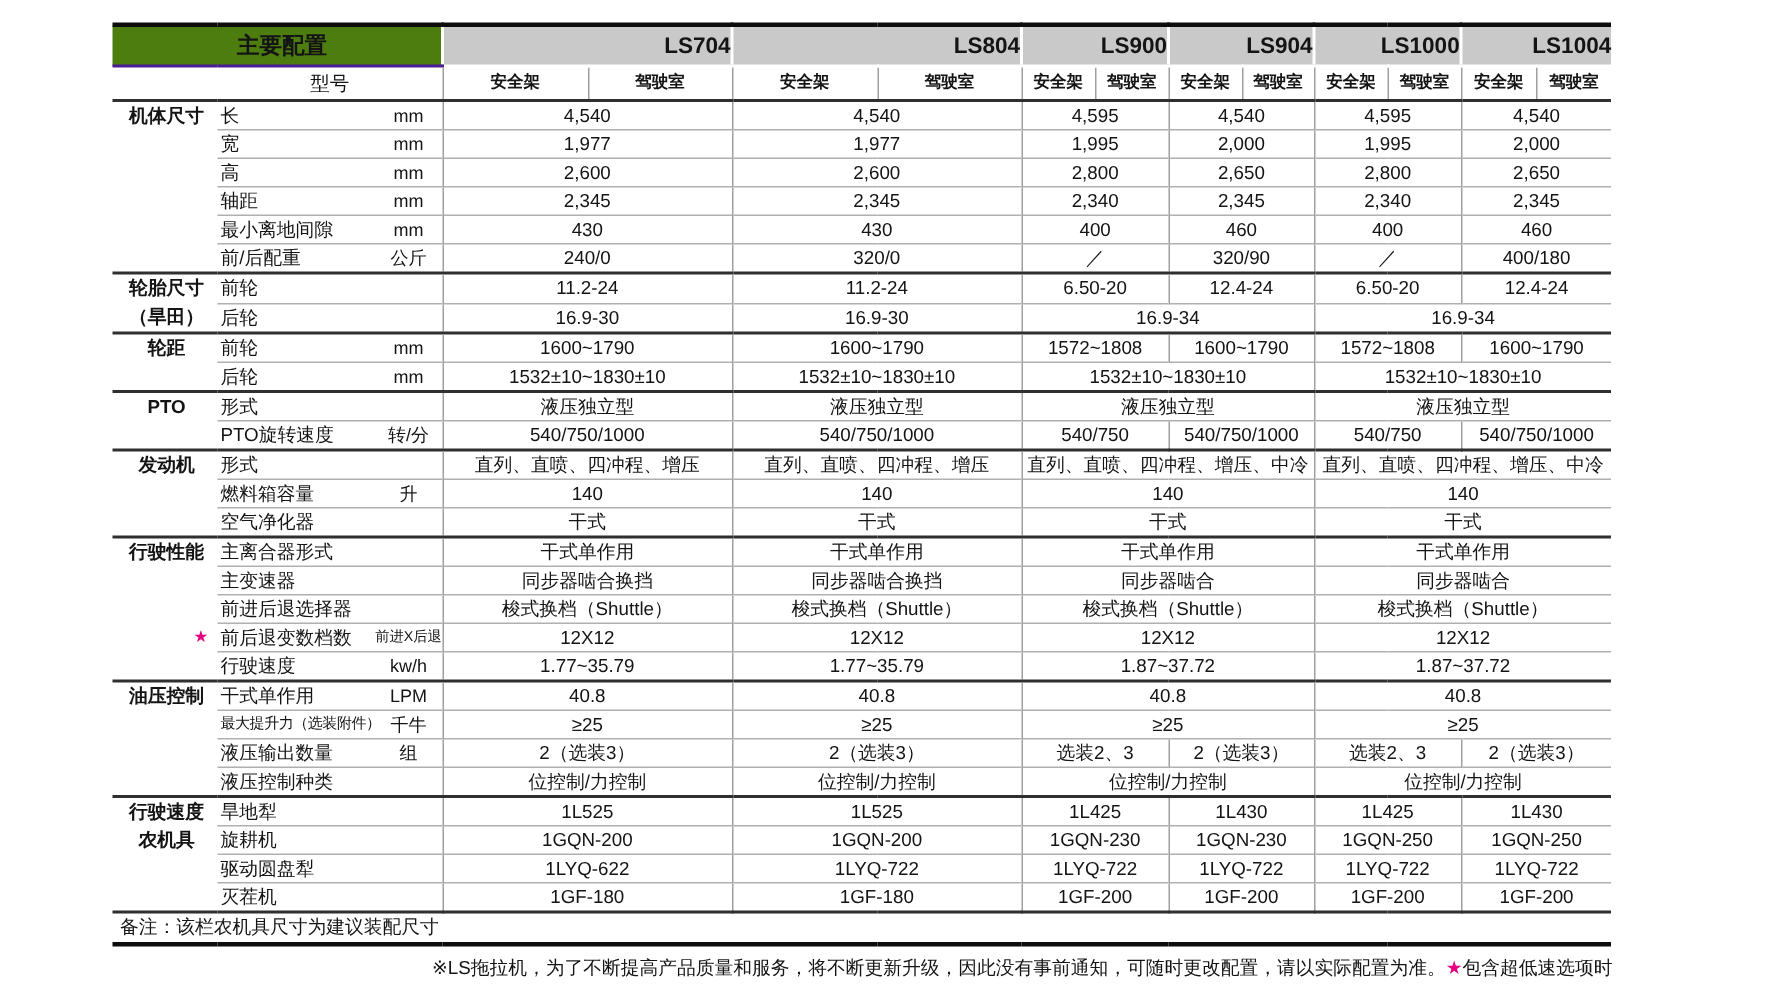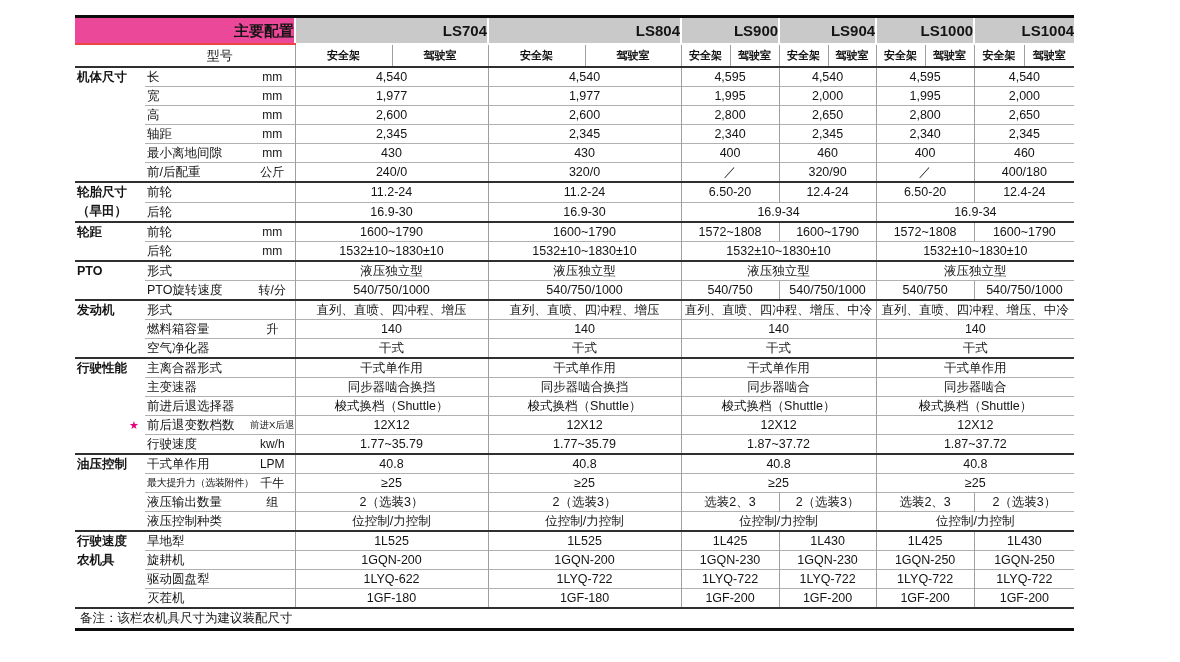--- a/index.html
+++ b/index.html
@@ -3,30 +3,30 @@
 <meta charset="utf-8">
 <style>
   html,body{margin:0;padding:0;background:#fff;}
   .page{position:relative;width:1180px;height:662px;background:#fff;overflow:hidden;
         font-family:"Liberation Sans","DejaVu Sans",sans-serif;color:#141414;}
   .tablewrap{position:absolute;left:75px;top:15px;width:1000px;}
   table{border-collapse:collapse;table-layout:fixed;width:999px;
         border-top:3px solid #0d0d0d;border-bottom:3px solid #0d0d0d;}
   td{padding:0;margin:0;white-space:nowrap;overflow:visible;}
   
-  .h-title{background:#ec4899;font-size:15px;font-weight:bold;text-align:right;
-           padding-left:7px;height:25px;line-height:25px;border-bottom:2px solid #ef4444;}
+  .h-title{background:#4d7c0f;font-size:15px;font-weight:bold;text-align:center;
+           padding-left:7px;height:25px;line-height:25px;border-bottom:2px solid #4c1d95;}
   .h-model{background:#c9c9c9;font-size:15px;font-weight:bold;text-align:right;
            height:25px;line-height:25px;border-left:2px solid #fff;border-bottom:2px solid #fff;}
   
   .sh-model{font-size:13px;text-align:center;height:21px;line-height:21px;padding-left:70px;margin-top:44px;}
   .sh-frame{font-size:11px;font-weight:bold;text-align:center;height:21px;line-height:21px;
             border-left:1px solid #a0a0a0;}
   
-  td.cat{font-size:12.5px;font-weight:bold;text-align:left;vertical-align:top;
+  td.cat{font-size:12.5px;font-weight:bold;text-align:center;vertical-align:top;
          line-height:19px;white-space:pre-line;padding-left:2px;}
   td.lbl{font-size:12.5px;text-align:left;height:18px;line-height:18px;position:relative;padding-left:2px;}
   td.lbl.small{font-size:10px;letter-spacing:-0.3px;}
   td.unit{font-size:12px;text-align:center;height:18px;line-height:18px;}
   td.unit.u-small{font-size:9.5px;}
   td.val{font-size:12.5px;text-align:center;height:18px;line-height:18px;border-left:1px solid #a0a0a0;}
   tr.inner td{border-top:1px solid #b0b0b0;}
   tr.sec td{border-top:2px solid #2f2f2f;}
   td.note{font-size:12.5px;text-align:left;padding-left:5px;height:19px;line-height:19px;
           border-top:2px solid #2f2f2f;}
@@ -344,14 +344,17 @@
             <td class="val" colspan="2">1GF-200</td>
             <td class="val" colspan="2">1GF-200</td>
             <td class="val" colspan="2">1GF-200</td>
             <td class="val" colspan="2">1GF-200</td>
           </tr>
           <tr>
             <td class="note" colspan="15">备注：该栏农机具尺寸为建议装配尺寸</td>
           </tr>
         </tbody>
       </table>
+    <div class="footer">
+      <span>※LS拖拉机，为了不断提高产品质量和服务，将不断更新升级，因此没有事前通知，可随时更改配置，请以实际配置为准。</span><span class="fstar">★</span><span>包含超低速选项时</span>
+    </div>
   </div>
 </div>
 
 </body></html>

